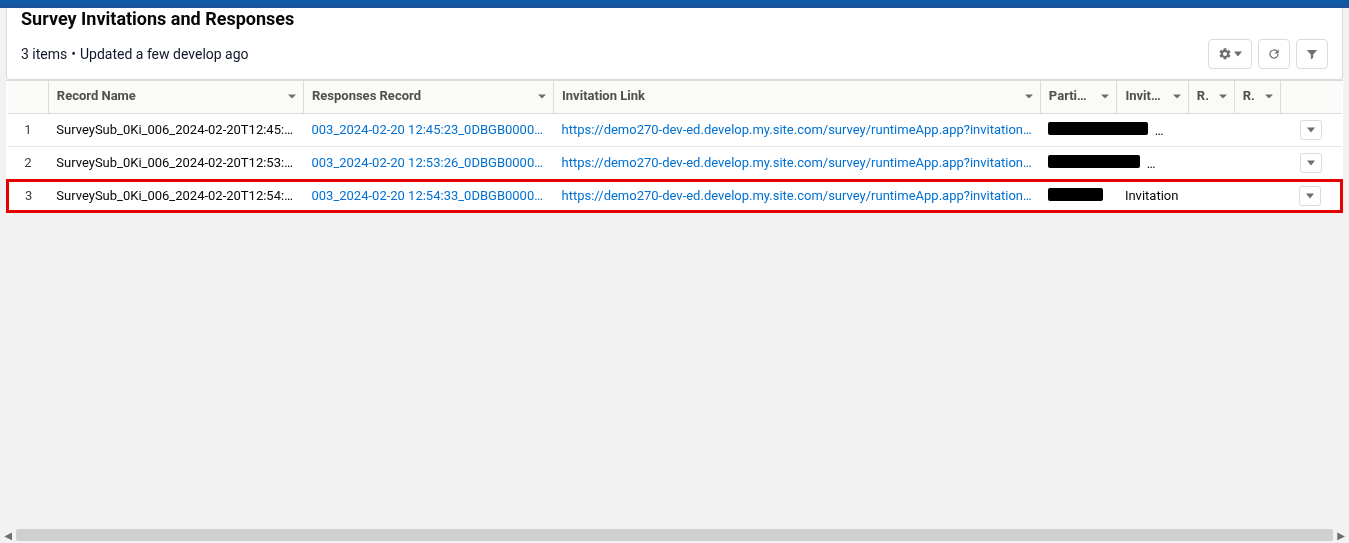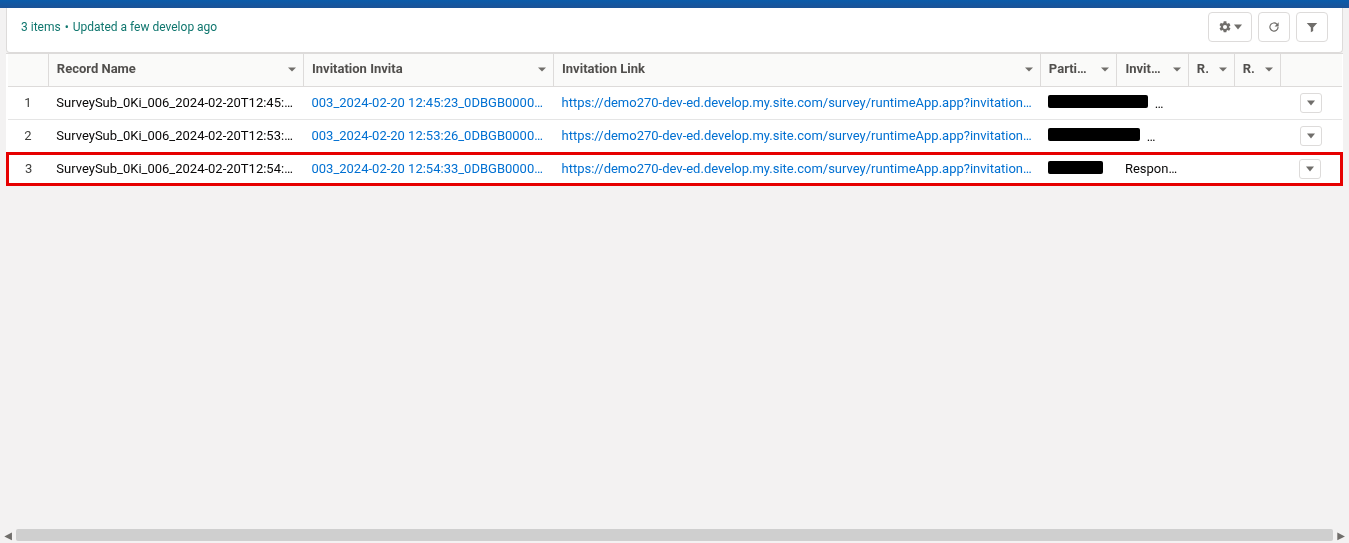--- a/index.html
+++ b/index.html
@@ -33,22 +33,22 @@
   .breadcrumb .sep { color: #706e6b; margin: 0 4px; }
   .page-title {
     font-size: 18px;
     font-weight: 700;
     padding: 0 14px 6px 14px;
   }
   .meta-row {
     display: flex;
     align-items: center;
     padding: 4px 14px 10px 14px;
-    color: #0f766e;
-    font-size: 12px;
+    color: #0f172a;
+    font-size: 14px;
   }
   .meta-row .dot { margin: 0 4px; }
   .toolbar-right {
     margin-left: auto;
     display: flex;
     gap: 6px;
   }
   .tool-btn {
     width: 32px;
     height: 30px;
@@ -145,20 +145,21 @@
   .sb-track { flex:1; height:12px; background:#f3f2f2; position:relative;}
   .sb-thumb { position:absolute; left:0; top:0; height:12px; width:100%; background:#cfcfcf; border-radius:2px;}
   th .hdr-label { display:inline-block; overflow:hidden; text-overflow:ellipsis; max-width: calc(100% - 18px);}
 </style>
 </head>
 <body>
 
 <div class="top-bar"></div>
 
 <div class="page-card">
+  <div class="page-title">Survey Invitations and Responses</div>
   <div class="meta-row">
     <span>3 items</span>
     <span class="dot">•</span>
     <span>Updated a few develop ago</span>
     <div class="toolbar-right">
       <div class="tool-btn wide">
         <svg viewBox="0 0 24 24">
             <path d="M19.14,12.94a7,7,0,0,0,.06-.94,7,7,0,0,0-.06-.94l2-1.58a.5.5,0,0,0,.12-.64l-1.9-3.3a.5.5,0,0,0-.61-.22l-2.39,1a7,7,0,0,0-1.62-.94l-.36-2.54A.5.5,0,0,0,13.9,2H10.1a.5.5,0,0,0-.49.42L9.25,5a7,7,0,0,0-1.62.94l-2.39-1a.5.5,0,0,0-.61.22l-1.9,3.3a.5.5,0,0,0,.12.64l2,1.58a7,7,0,0,0,0,1.88l-2,1.58a.5.5,0,0,0-.12.64l1.9,3.3a.5.5,0,0,0,.61.22l2.39-1a7,7,0,0,0,1.62.94l.36,2.54a.5.5,0,0,0,.49.42h3.8a.5.5,0,0,0,.49-.42l.36-2.54a7,7,0,0,0,1.62-.94l2.39,1a.5.5,0,0,0,.61-.22l1.9-3.3a.5.5,0,0,0-.12-.64ZM12,15.5A3.5,3.5,0,1,1,15.5,12,3.5,3.5,0,0,1,12,15.5Z"></path>
           </svg>
         <svg viewBox="0 0 10 10" style="width:8px;height:8px;">
@@ -184,21 +185,21 @@
   <thead>
     <tr>
       <th class="col-num"></th>
       <th class="col-record">
         <span class="hdr-label">Record Name</span>
         <span class="chevron-hdr"><svg viewBox="0 0 10 10">
                 <path d="M1 3 L5 7 L9 3"></path>
               </svg></span>
       </th>
       <th class="col-invrec">
-        <span class="hdr-label">Invitation Invita</span>
+        <span class="hdr-label">Responses Record</span>
         <span class="chevron-hdr"><svg viewBox="0 0 10 10">
                 <path d="M1 3 L5 7 L9 3"></path>
               </svg></span>
       </th>
       <th class="col-link">
         <span class="hdr-label">Invitation Link</span>
         <span class="chevron-hdr"><svg viewBox="0 0 10 10">
                 <path d="M1 3 L5 7 L9 3"></path>
               </svg></span>
       </th>
@@ -269,21 +270,21 @@
     <tr class="row-highlight">
       <td class="col-num">3</td>
       <td>SurveySub_0Ki_006_2024-02-20T12:54:33.89...</td>
       <td>
             <span class="link">003_2024-02-20 12:54:33_0DBGB000000hv3S</span>
           </td>
       <td>
             <span class="link">https://demo270-dev-ed.develop.my.site.com/survey/runtimeApp.app?invitationId=0KiG...</span>
           </td>
       <td><span class="redacted" style="width:55px"></span></td>
-      <td>Responses</td>
+      <td>Invitation</td>
       <td></td>
       <td></td>
       <td class="col-act"><span class="row-action-btn">
               <svg viewBox="0 0 10 10">
                 <path d="M0 2 L10 2 L5 8 Z"></path>
               </svg>
             </span></td>
     </tr>
   </tbody>
 </table>

